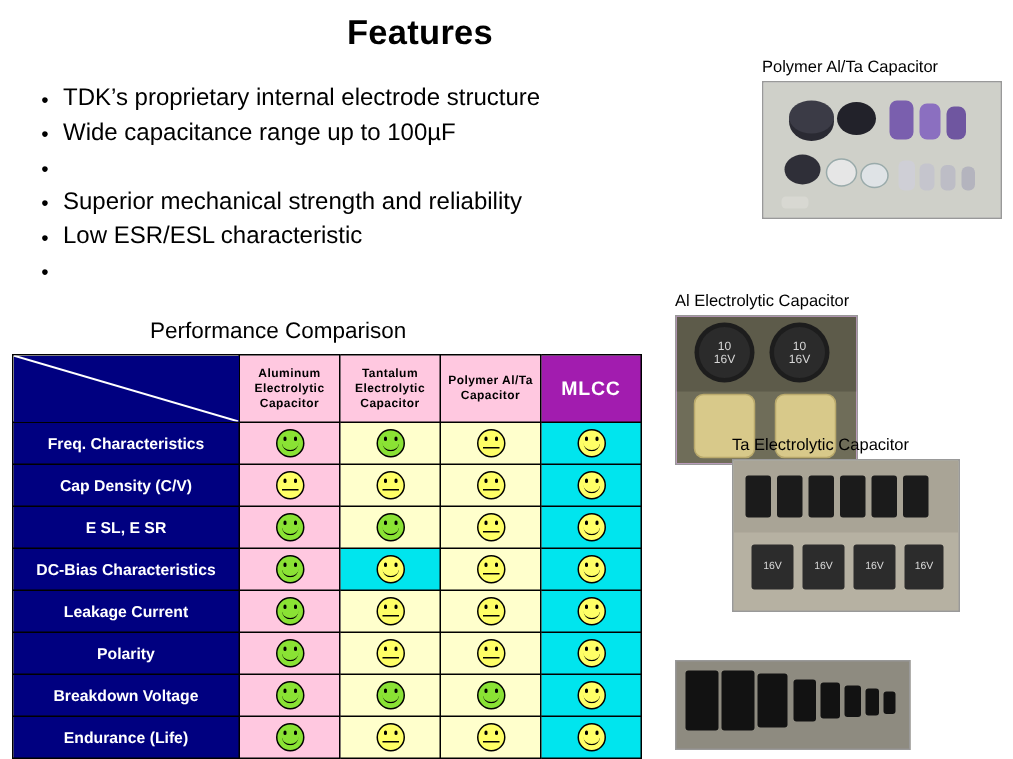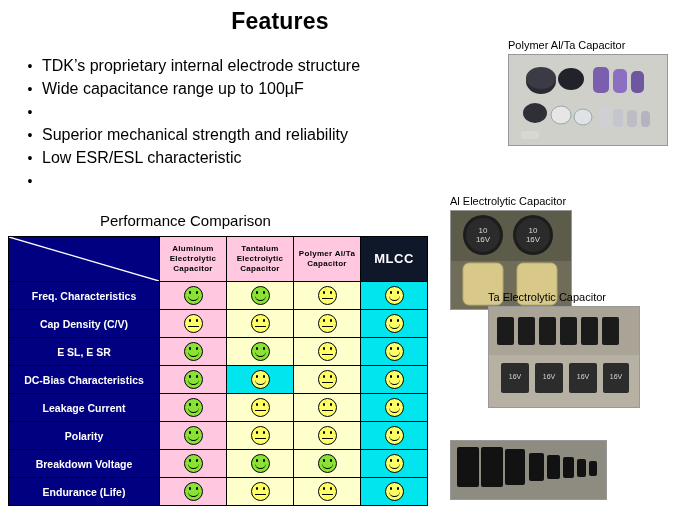--- a/index.html
+++ b/index.html
@@ -89,21 +89,21 @@
     width: 66px;
     height: 44px;
     background: #ffc8e0;
     font-size: 8px;
     font-weight: bold;
     line-height: 10px;
     color: #000000;
     letter-spacing: 0.3px;
   }
   .head-cell.mlcc {
-    background: #0f172a;
+    background: #a21caf;
     color: #ffffff;
     font-size: 13px;
     font-weight: bold;
     letter-spacing: 0.5px;
   }
   .row-label {
     background: #000080;
     color: #ffffff;
     font-size: 10.5px;
     font-weight: bold;

